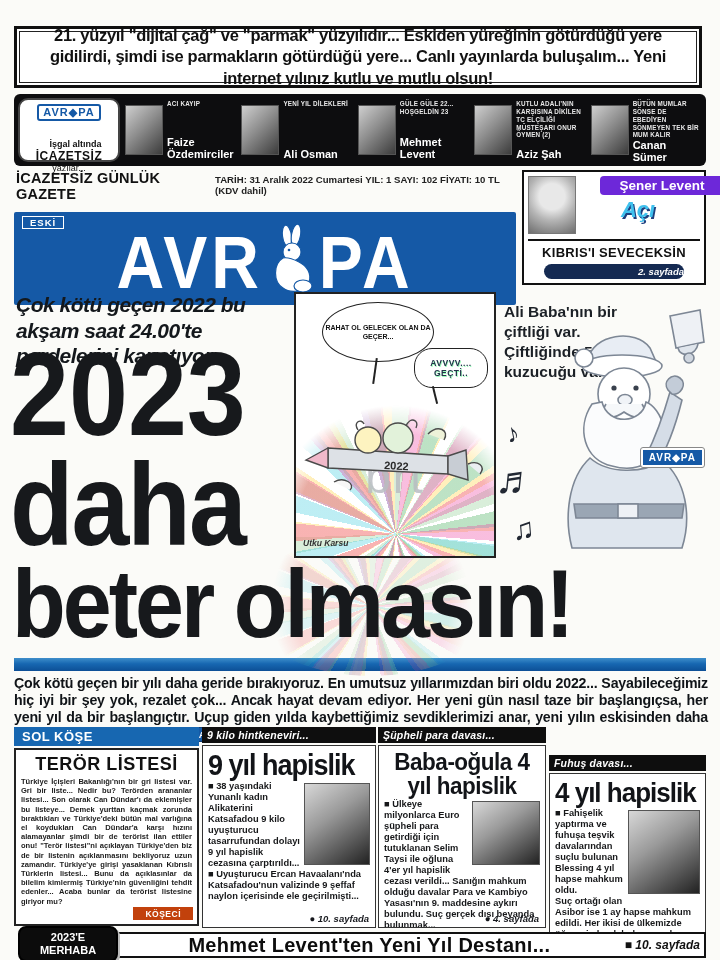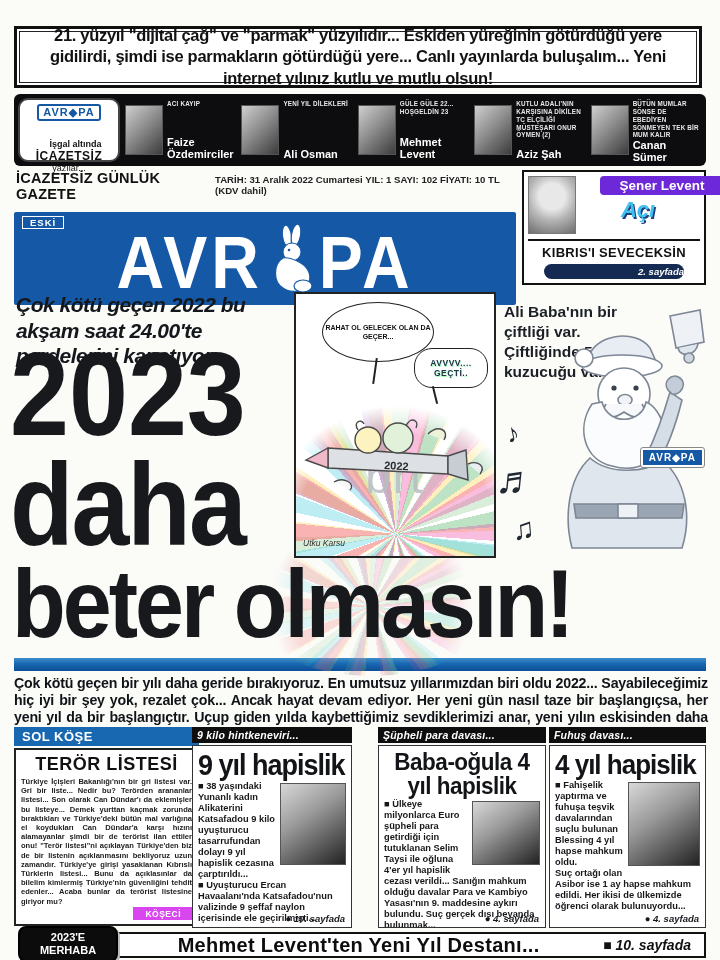--- a/index.html
+++ b/index.html
@@ -61,66 +61,66 @@
   .bubble2-tail{position:absolute;left:138px;top:92px;width:2px;height:18px;background:#222;transform:rotate(-14deg);}
   .burst{border-radius:50%;background:
       repeating-conic-gradient(from 6deg, rgba(236,64,160,.34) 0 10deg, rgba(255,255,255,0) 10deg 26deg),
       repeating-conic-gradient(from 96deg, rgba(38,198,218,.30) 0 9deg, rgba(255,255,255,0) 9deg 31deg),
       repeating-conic-gradient(from 50deg, rgba(255,213,79,.38) 0 11deg, rgba(255,255,255,0) 11deg 27deg),
       repeating-conic-gradient(from 160deg, rgba(129,199,132,.30) 0 9deg, rgba(255,255,255,0) 9deg 33deg);
     -webkit-mask:radial-gradient(circle,#000 0 55%,transparent 70%);mask:radial-gradient(circle,#000 0 55%,transparent 70%);}
   .cartoon .burst{position:absolute;left:-30px;top:110px;width:260px;height:260px;}
   .wm{position:absolute;left:0;top:160px;width:100%;text-align:center;font-size:46px;font-weight:normal;color:#b9bdc2;opacity:.85;letter-spacing:2px;line-height:1;}
   .rocket{position:absolute;left:2px;top:96px;width:196px;height:110px;}
-  .signature{position:absolute;left:7px;top:244px;font-size:8.5px;font-style:italic;font-weight:normal;color:#333;}
+  .signature{position:absolute;left:7px;top:244px;font-size:8.5px;font-style:italic;font-weight:bold;color:#333;}
   .echo-burst{position:absolute;left:246px;top:536px;width:250px;height:140px;opacity:.45;z-index:1;}
 
   
   .santa-zone{position:absolute;left:502px;top:290px;width:204px;height:268px;}
   .ali-text{position:absolute;left:2px;top:12px;width:122px;font-size:15.5px;font-weight:bold;line-height:1.3;color:#1b2026;}
   .santa-svg{position:absolute;right:-2px;top:18px;}
   .note{position:absolute;color:#222833;font-weight:bold;}
   .note1{left:4px;top:128px;font-size:26px;transform:rotate(-12deg);}
   .note2{left:-6px;top:168px;font-size:40px;transform:rotate(6deg);}
   .note3{left:10px;top:222px;font-size:30px;transform:rotate(-5deg);}
   .mini-logo-box{position:absolute;right:2px;top:158px;background:#1559a6;border:2px solid #fff;outline:1px solid #888;color:#fff;font-weight:bold;font-size:10px;letter-spacing:1px;padding:2px 6px;border-radius:2px;}
 
   
   .bluebar{position:absolute;left:14px;top:658px;width:692px;height:13px;background:linear-gradient(180deg,#3e8ecb 0%,#1767b1 45%,#0d4f96 100%);}
   .deck{position:absolute;left:14px;top:675px;width:694px;font-size:14.2px;font-weight:bold;line-height:1.18;color:#101418;letter-spacing:-0.2px;text-align:justify;}
   .deck .inline-logo{display:inline-block;background:#1559a6;color:#fff;font-weight:bold;font-size:9.5px;letter-spacing:1px;padding:1px 6px;border:1px solid #0d3e77;border-radius:2px;vertical-align:baseline;margin-left:6px;}
 
   
   .col{position:absolute;top:727px;box-sizing:border-box;}
   .col1{left:14px;width:185px;}
-  .col2{left:192px;width:160px;}
+  .col2{left:202px;width:174px;}
   .col3{left:378px;width:168px;}
-  .col4{left:549px;width:157px;}
+  .col4{left:549px;width:157px;margin-top:28px;}
   .sol-header{background:#1767b1;color:#fff;font-weight:bold;font-size:13px;padding:2px 8px;letter-spacing:.5px;}
   .sol-box{border:2px solid #222;background:#fff;margin-top:2px;padding:3px 5px;height:178px;box-sizing:border-box;position:relative;}
   .sol-title{text-align:center;font-weight:bold;font-size:18px;letter-spacing:.5px;margin:1px 0 2px 0;transform:scaleY(1.05);}
   .sol-body{font-size:7.55px;font-weight:bold;line-height:1.22;text-align:justify;color:#1c1c1c;}
-  .koseci{position:absolute;right:4px;bottom:4px;background:#d946ef;color:#fff;font-weight:bold;font-size:8.5px;padding:1.5px 12px;letter-spacing:.5px;}
+  .koseci{position:absolute;right:4px;bottom:4px;background:#c2410c;color:#fff;font-weight:bold;font-size:8.5px;padding:1.5px 12px;letter-spacing:.5px;}
   .story-kicker{background:#0e0e0e;color:#fff;font-weight:bold;font-style:italic;font-size:10.5px;padding:2px 5px;letter-spacing:.2px;}
   .story-box{border:1.5px solid #333;background:#fff;margin-top:2px;padding:3px 5px;height:183px;box-sizing:border-box;position:relative;overflow:hidden;}
   .story-hl{font-weight:bold;color:#121418;line-height:.98;letter-spacing:-1px;transform:scaleY(1.08);transform-origin:left top;margin:2px 0 4px 0;}
   .hl-1{font-size:27px;}
   .hl-2{font-size:22.5px;text-align:center;letter-spacing:-0.5px;}
   .hl-3{font-size:26px;}
   .story-photo{float:right;margin:2px 0 2px 4px;background:linear-gradient(145deg,#d8d8d8 0%,#9a9a9a 40%,#4a4a4a 80%,#222 100%);border:1px solid #555;}
   .ph2{width:64px;height:80px;}
   .ph3{width:66px;height:62px;}
   .ph4{width:70px;height:82px;}
   .story-text{font-size:9.3px;font-weight:bold;line-height:1.18;color:#17181a;}
   .story-page{position:absolute;right:6px;bottom:3px;font-size:9.5px;font-weight:bold;font-style:italic;color:#15171c;}
 
   
   .bottom-box{position:absolute;left:112px;top:932px;width:594px;height:26px;border:2px solid #111;box-sizing:border-box;background:#fff;display:flex;align-items:center;}
   .bottom-title{flex:1;text-align:center;font-size:20px;font-weight:bold;letter-spacing:.3px;color:#0d0d0d;transform:scaleY(1.05);}
-  .bottom-page{font-size:14px;font-weight:bold;font-style:italic;padding-right:13px;white-space:nowrap;}
+  .bottom-page{font-size:12px;font-weight:bold;font-style:italic;padding-right:4px;white-space:nowrap;}
   .badge-2023{position:absolute;left:18px;top:926px;width:96px;height:32px;background:#0c0c0c;border:2px solid #000;border-radius:8px;box-shadow:2px 2px 0 #bbb;color:#fff;font-weight:bold;font-size:11px;display:flex;flex-direction:column;align-items:center;justify-content:center;line-height:1.15;}
 </style>
 </head>
 <body>
 
 <div class="page">
 
   <div class="top-banner">
     <div class="inner">
       <p>21. yüzyıl "dijital çağ" ve "parmak" yüzyılıdır... Eskiden yüreğinin götürdüğü yere gidilirdi, şimdi ise parmakların götürdüğü yere... Canlı yayınlarda buluşalım... Yeni internet yılınız kutlu ve mutlu olsun!</p>

